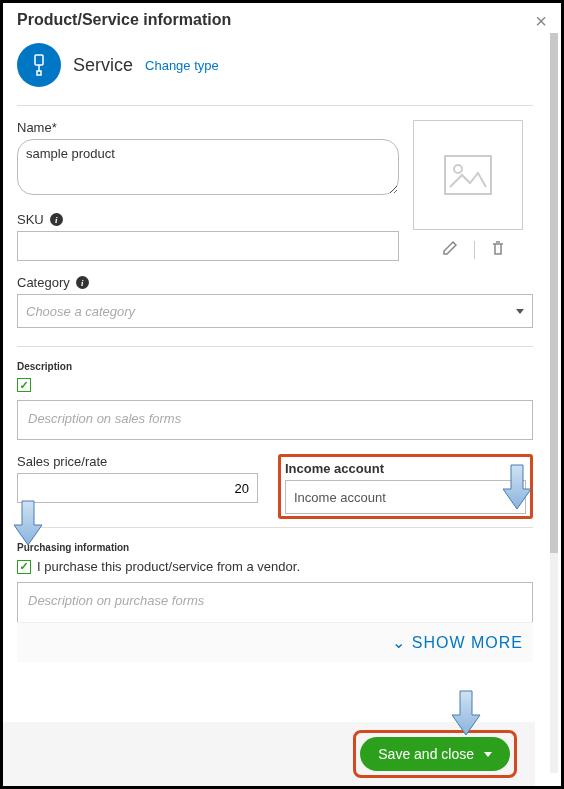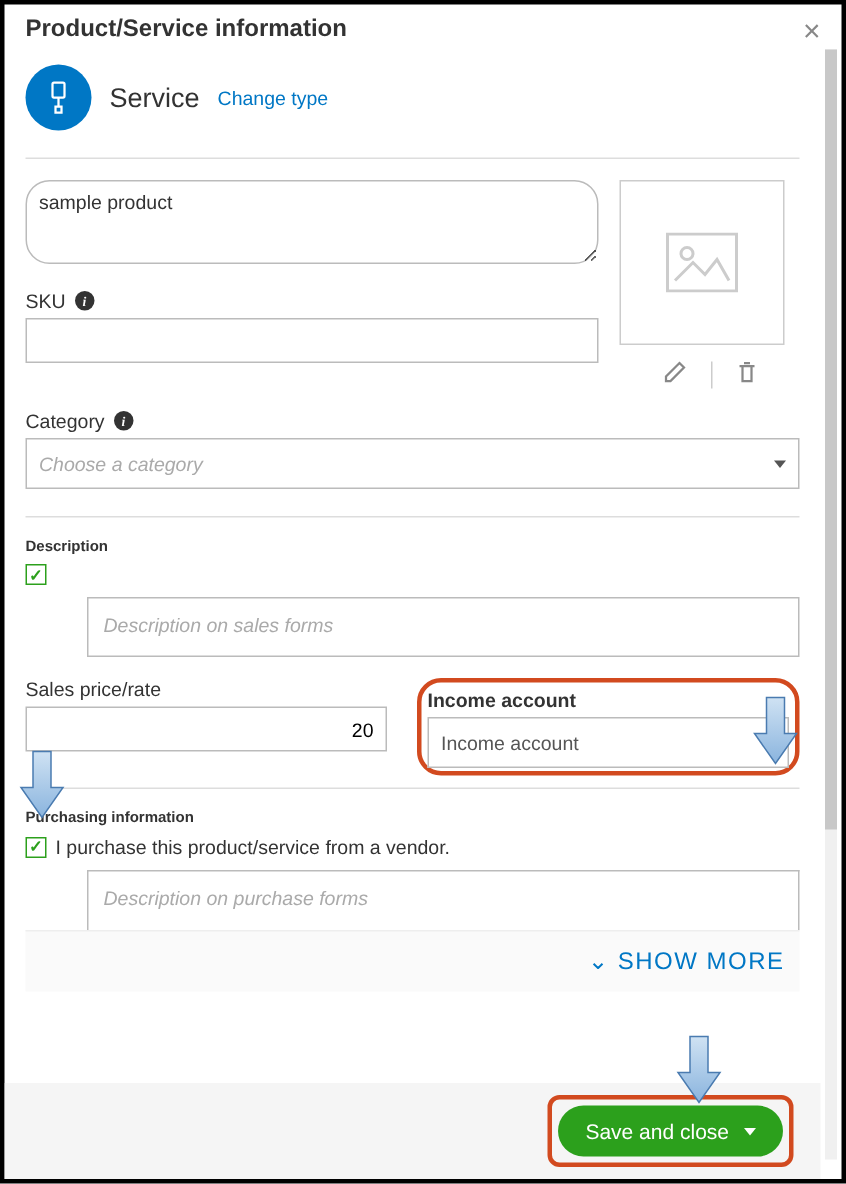--- a/index.html
+++ b/index.html
@@ -188,40 +188,39 @@
   font-weight: bold;
 }
 .chk.unchecked { border-color: #888; }
 .desc-box {
   border: 1px solid #bbb;
   padding: 10px;
   min-height: 40px;
   color: #aaa;
   font-style: italic;
   margin-bottom: 14px;
-  margin-left: 41px;
 }
 .price-row {
   display: flex;
   gap: 20px;
   margin-bottom: 8px;
   position: relative;
 }
 .price-col { flex: 1; }
 .price-input {
   height: 30px;
   border: 1px solid #bbb;
   width: 100%;
   text-align: right;
   padding: 4px 8px;
   font-size: 13px;
 }
 .income-wrap {
   border: 3px solid #d24a1f;
-  border-radius: 16px;
+  border-radius: 3px;
   padding: 2px 4px;
   flex: 1;
 }
 .income-wrap .field-label { margin-top: 2px; }
 .historical-wrap {
   border: 3px solid #d24a1f;
   border-radius: 6px;
   padding: 4px 6px;
   display: inline-flex;
   align-items: center;
@@ -235,21 +234,21 @@
   font-size: 16px;
   letter-spacing: 1px;
   border-top: 1px solid #eee;
   background: #fafafa;
   cursor: pointer;
 }
 .footer {
   position: absolute;
   bottom: 0;
   left: 0;
-  right: 14px;
+  right: 26px;
   height: 64px;
   background: #f5f5f5;
   display: flex;
   align-items: center;
   justify-content: flex-end;
   padding-right: 18px;
 }
 .save-wrap {
   border: 3px solid #d24a1f;
   border-radius: 8px;
@@ -301,20 +300,21 @@
     </div>
     <div class="type-name">Service</div>
     <div class="change-type">Change type</div>
   </div>
 
   <hr class="divider">
 
   
   <div class="two-col">
     <div class="left-col">
+      <div class="field-label">Name*</div>
       <textarea style="">sample product</textarea>
       <div class="gap"></div>
       <div class="field-label">
         <span>SKU</span>
         <span class="info-dot">i</span>
       </div>
       <input type="text" class="text-input" value="" style="">
     </div>
     <div class="right-col">
       <div class="img-box">

